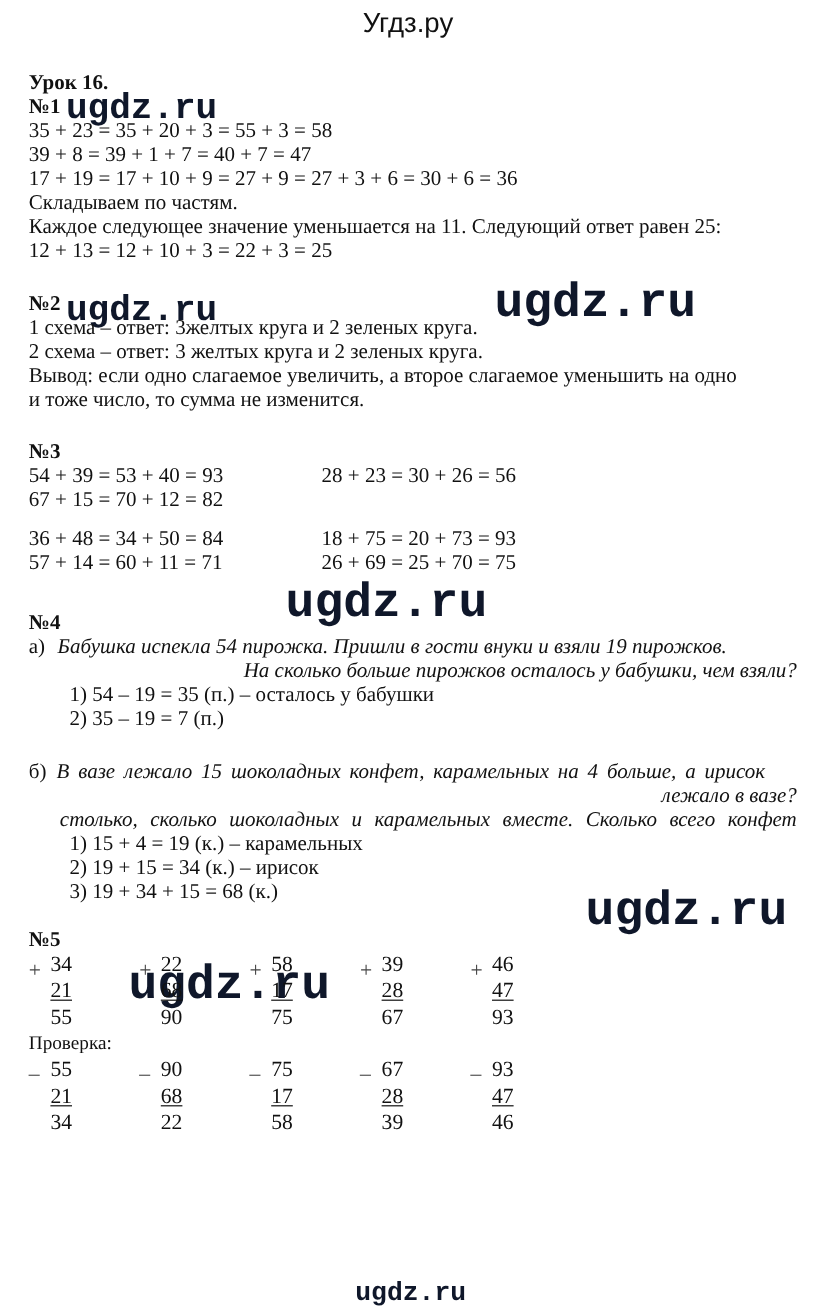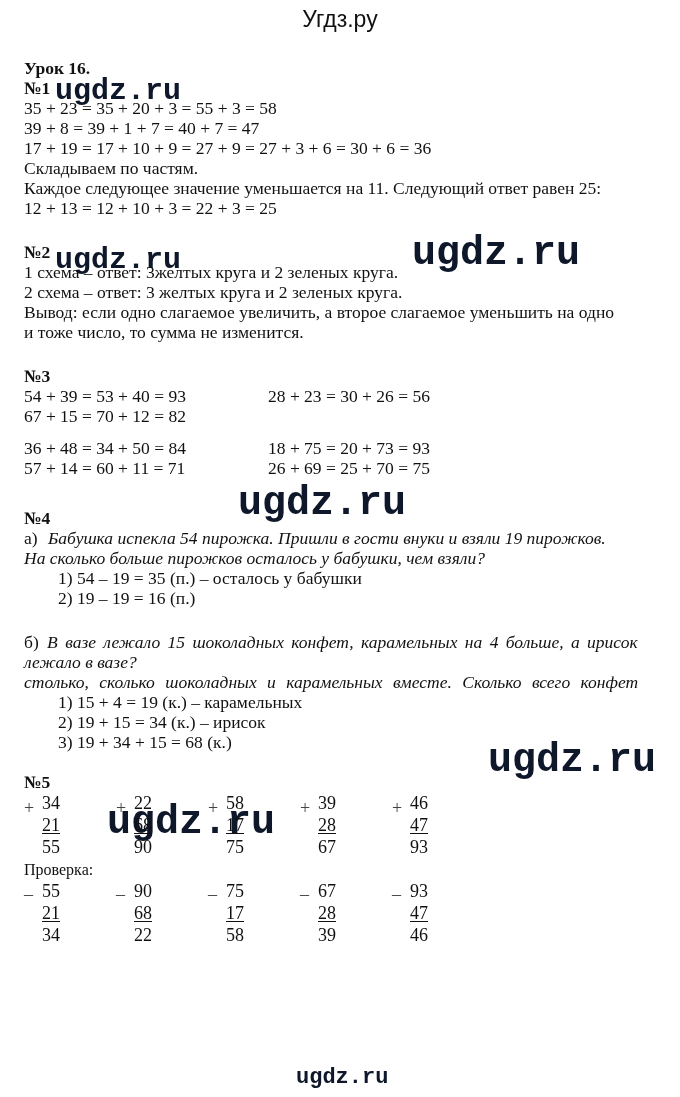--- a/index.html
+++ b/index.html
@@ -38,21 +38,21 @@
     .doc {
       position: absolute;
       left: 24px;
       top: 58px;
       width: 640px;
       font-size: 17.5px;
       line-height: 20px;
     }
     .line { white-space: nowrap; }
     .bold { font-weight: bold; }
-    .italic { font-style: italic; }
+    .italic { font-style: italic; text-align: right; }
     .gap { height: 20px; }
     .gap-sm { height: 10px; }
     .indent { padding-left: 34px; }
     .two-col {
       display: flex;
     }
     .two-col .col-left { width: 244px; }
     .two-col .col-right { width: 300px; }
     .column-block {
       display: flex;
@@ -149,21 +149,21 @@
   <div class="gap" style="height:30px;"></div>
 
   <section>
     <div class="line bold">№4</div>
     <div class="line">
       <span>а)</span>
       <span class="italic" style="margin-left:6px;">Бабушка испекла 54 пирожка. Пришли в гости внуки и взяли 19 пирожков.</span>
     </div>
     <div class="line italic">На сколько больше пирожков осталось у бабушки, чем взяли?</div>
     <div class="line indent">1) 54 – 19 = 35 (п.) – осталось у бабушки</div>
-    <div class="line indent">2) 19 – 19 = 16 (п.)</div>
+    <div class="line indent">2) 35 – 19 = 7 (п.)</div>
 
     <div class="gap" style="height:24px;"></div>
 
     <div class="line">
       <span>б)</span>
       <span class="italic" style="margin-left:4px; word-spacing:3px;">В вазе лежало 15 шоколадных конфет, карамельных на 4 больше, а ирисок</span>
     </div>
     <div class="line italic">лежало в вазе?</div>
     <div class="line italic" style="word-spacing:6px;">столько, сколько шоколадных и карамельных вместе. Сколько всего конфет</div>
     <div class="line indent">1) 15 + 4 = 19 (к.) – карамельных</div>

